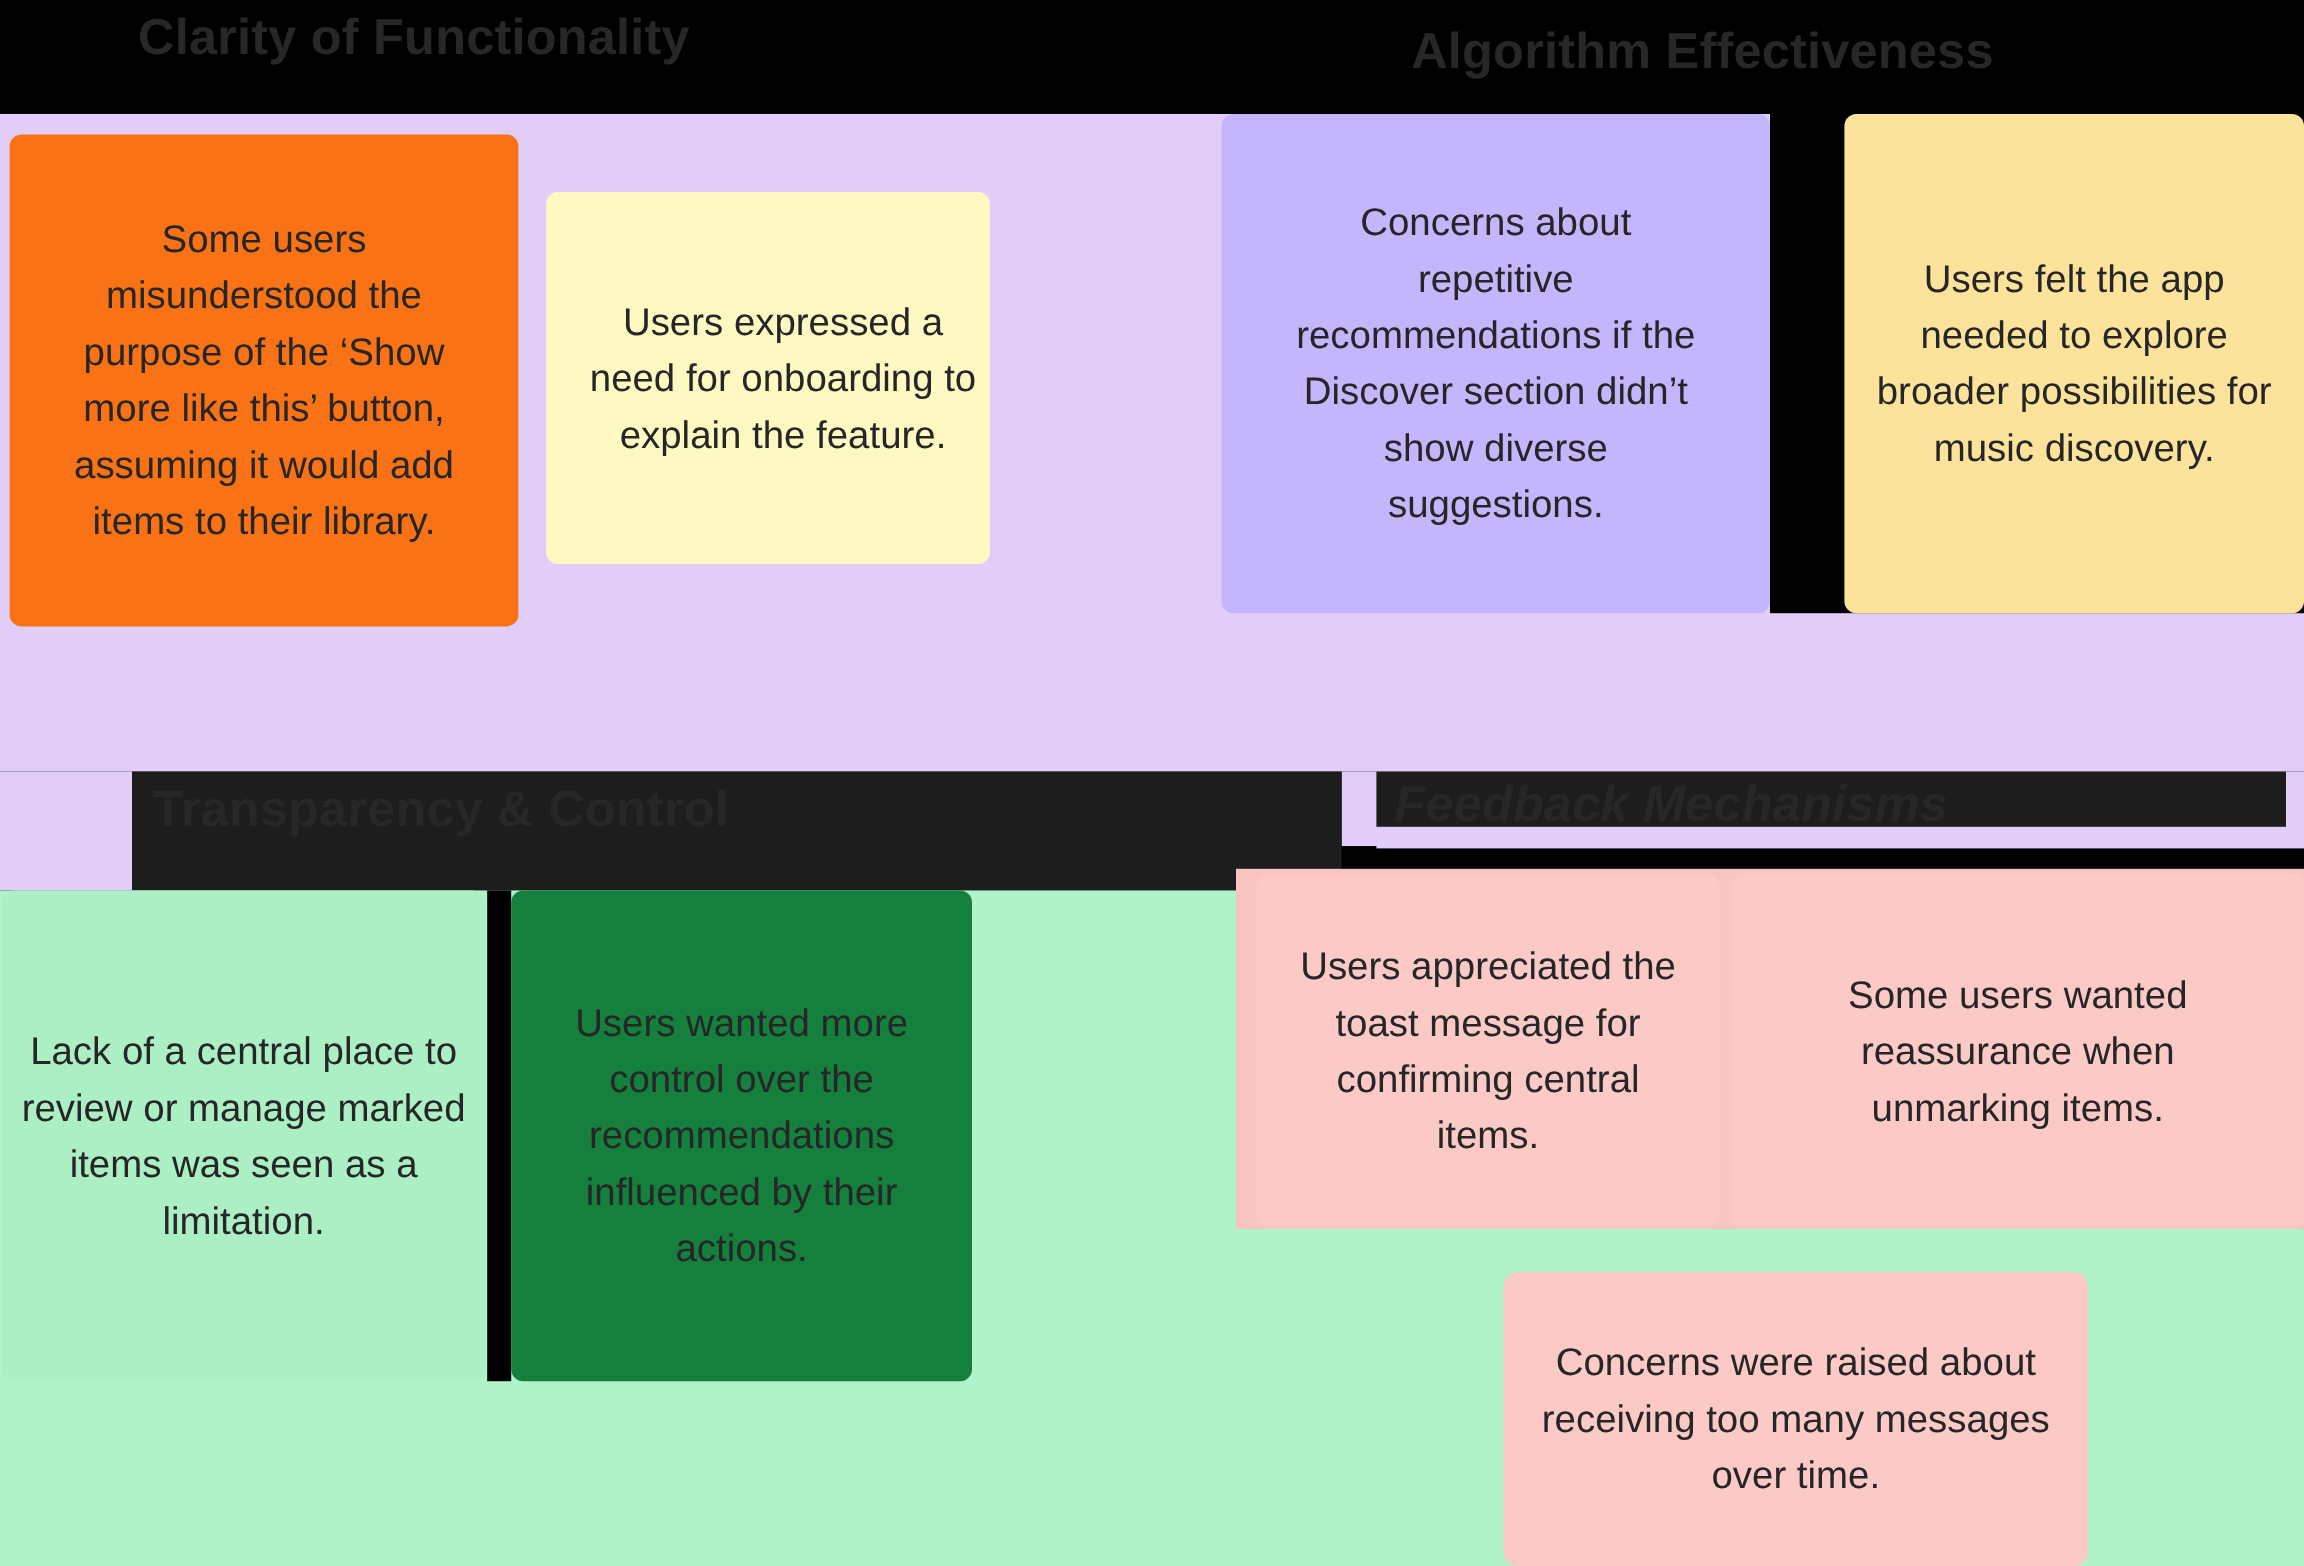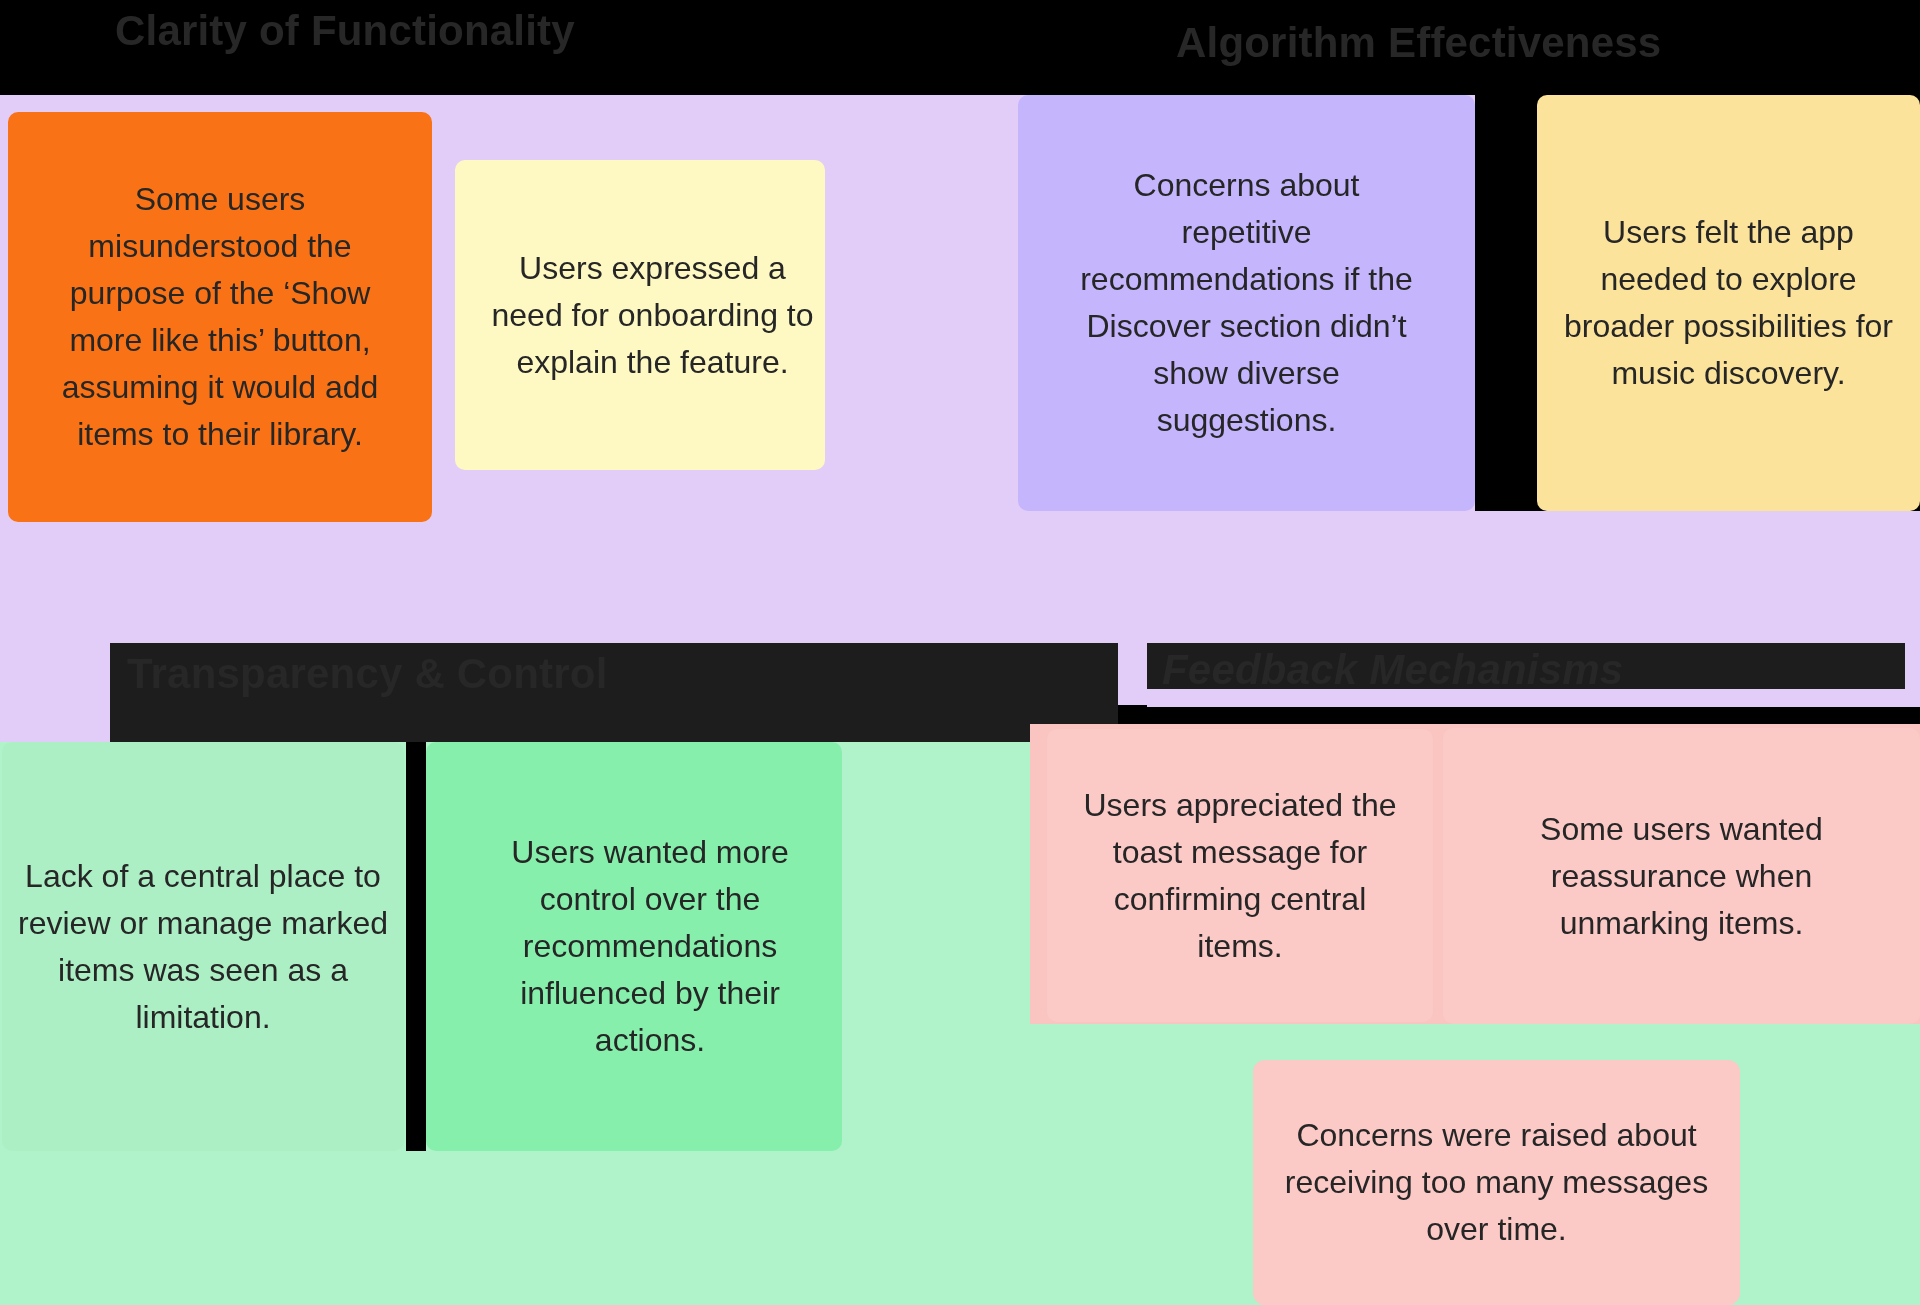--- a/index.html
+++ b/index.html
@@ -55,21 +55,21 @@
   <div class="note" style="left:1018px;top:95px;width:457px;height:416px;background:#c4b5fd;">
     <span style="max-width:355px;">Concerns about repetitive recommendations if the Discover section didn’t show diverse suggestions.</span>
   </div>
   <div class="note" style="left:1537px;top:95px;width:383px;height:416px;background:#fbe39b;">
     <span style="max-width:350px;">Users felt the app needed to explore broader possibilities for music discovery.</span>
   </div>
 
   <div class="note" style="left:2px;top:742px;width:402px;height:409px;background:#adefc5;">
     <span style="max-width:372px;">Lack of a central place to review or manage marked items was seen as a limitation.</span>
   </div>
-  <div class="note" style="left:426px;top:742px;width:384px;height:409px;background:#86efac;padding-left:32px;">
+  <div class="note" style="left:426px;top:742px;width:384px;height:409px;background:#15803d;">
     <span style="max-width:305px;">Users wanted more control over the recommendations influenced by their actions.</span>
   </div>
 
   <div class="note" style="left:1047px;top:729px;width:386px;height:293px;background:#fbc9c6;">
     <span style="max-width:335px;">Users appreciated the toast message for confirming central items.</span>
   </div>
   <div class="note" style="left:1443px;top:728px;width:477px;height:296px;background:#fbc9c6;">
     <span style="max-width:395px;">Some users wanted reassurance when unmarking items.</span>
   </div>
   <div class="note" style="left:1253px;top:1060px;width:487px;height:245px;border-radius:12px;background:#fbc9c6;">

